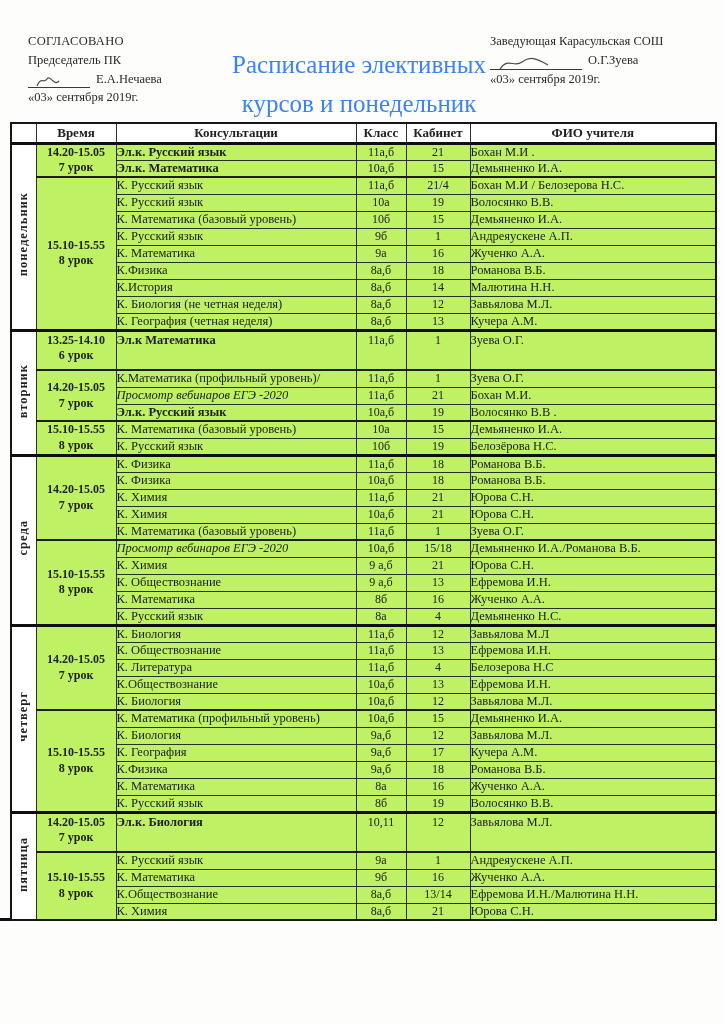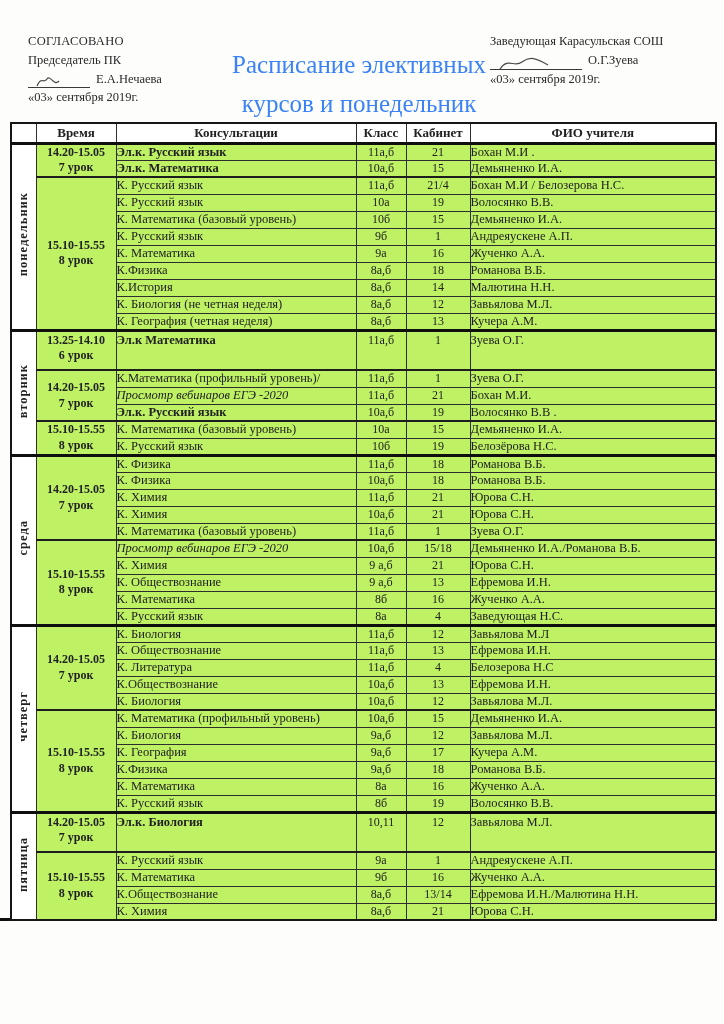--- a/index.html
+++ b/index.html
@@ -363,21 +363,21 @@
           <tr>
             <td class="course">К. Математика</td>
             <td class="klass">8б</td>
             <td class="room">16</td>
             <td class="fio">Жученко А.А.</td>
           </tr>
           <tr>
             <td class="course">К. Русский язык</td>
             <td class="klass">8а</td>
             <td class="room">4</td>
-            <td class="fio">Заведующая Н.С.</td>
+            <td class="fio">Демьяненко Н.С.</td>
           </tr>
           <tr class="day-start">
             <td class="day" rowspan="11"><span>четверг</span></td>
             <td class="time" rowspan="5">
               <div>14.20-15.05</div>
               <div>7 урок</div>
             </td>
             <td class="course">К. Биология</td>
             <td class="klass">11а,б</td>
             <td class="room">12</td>

